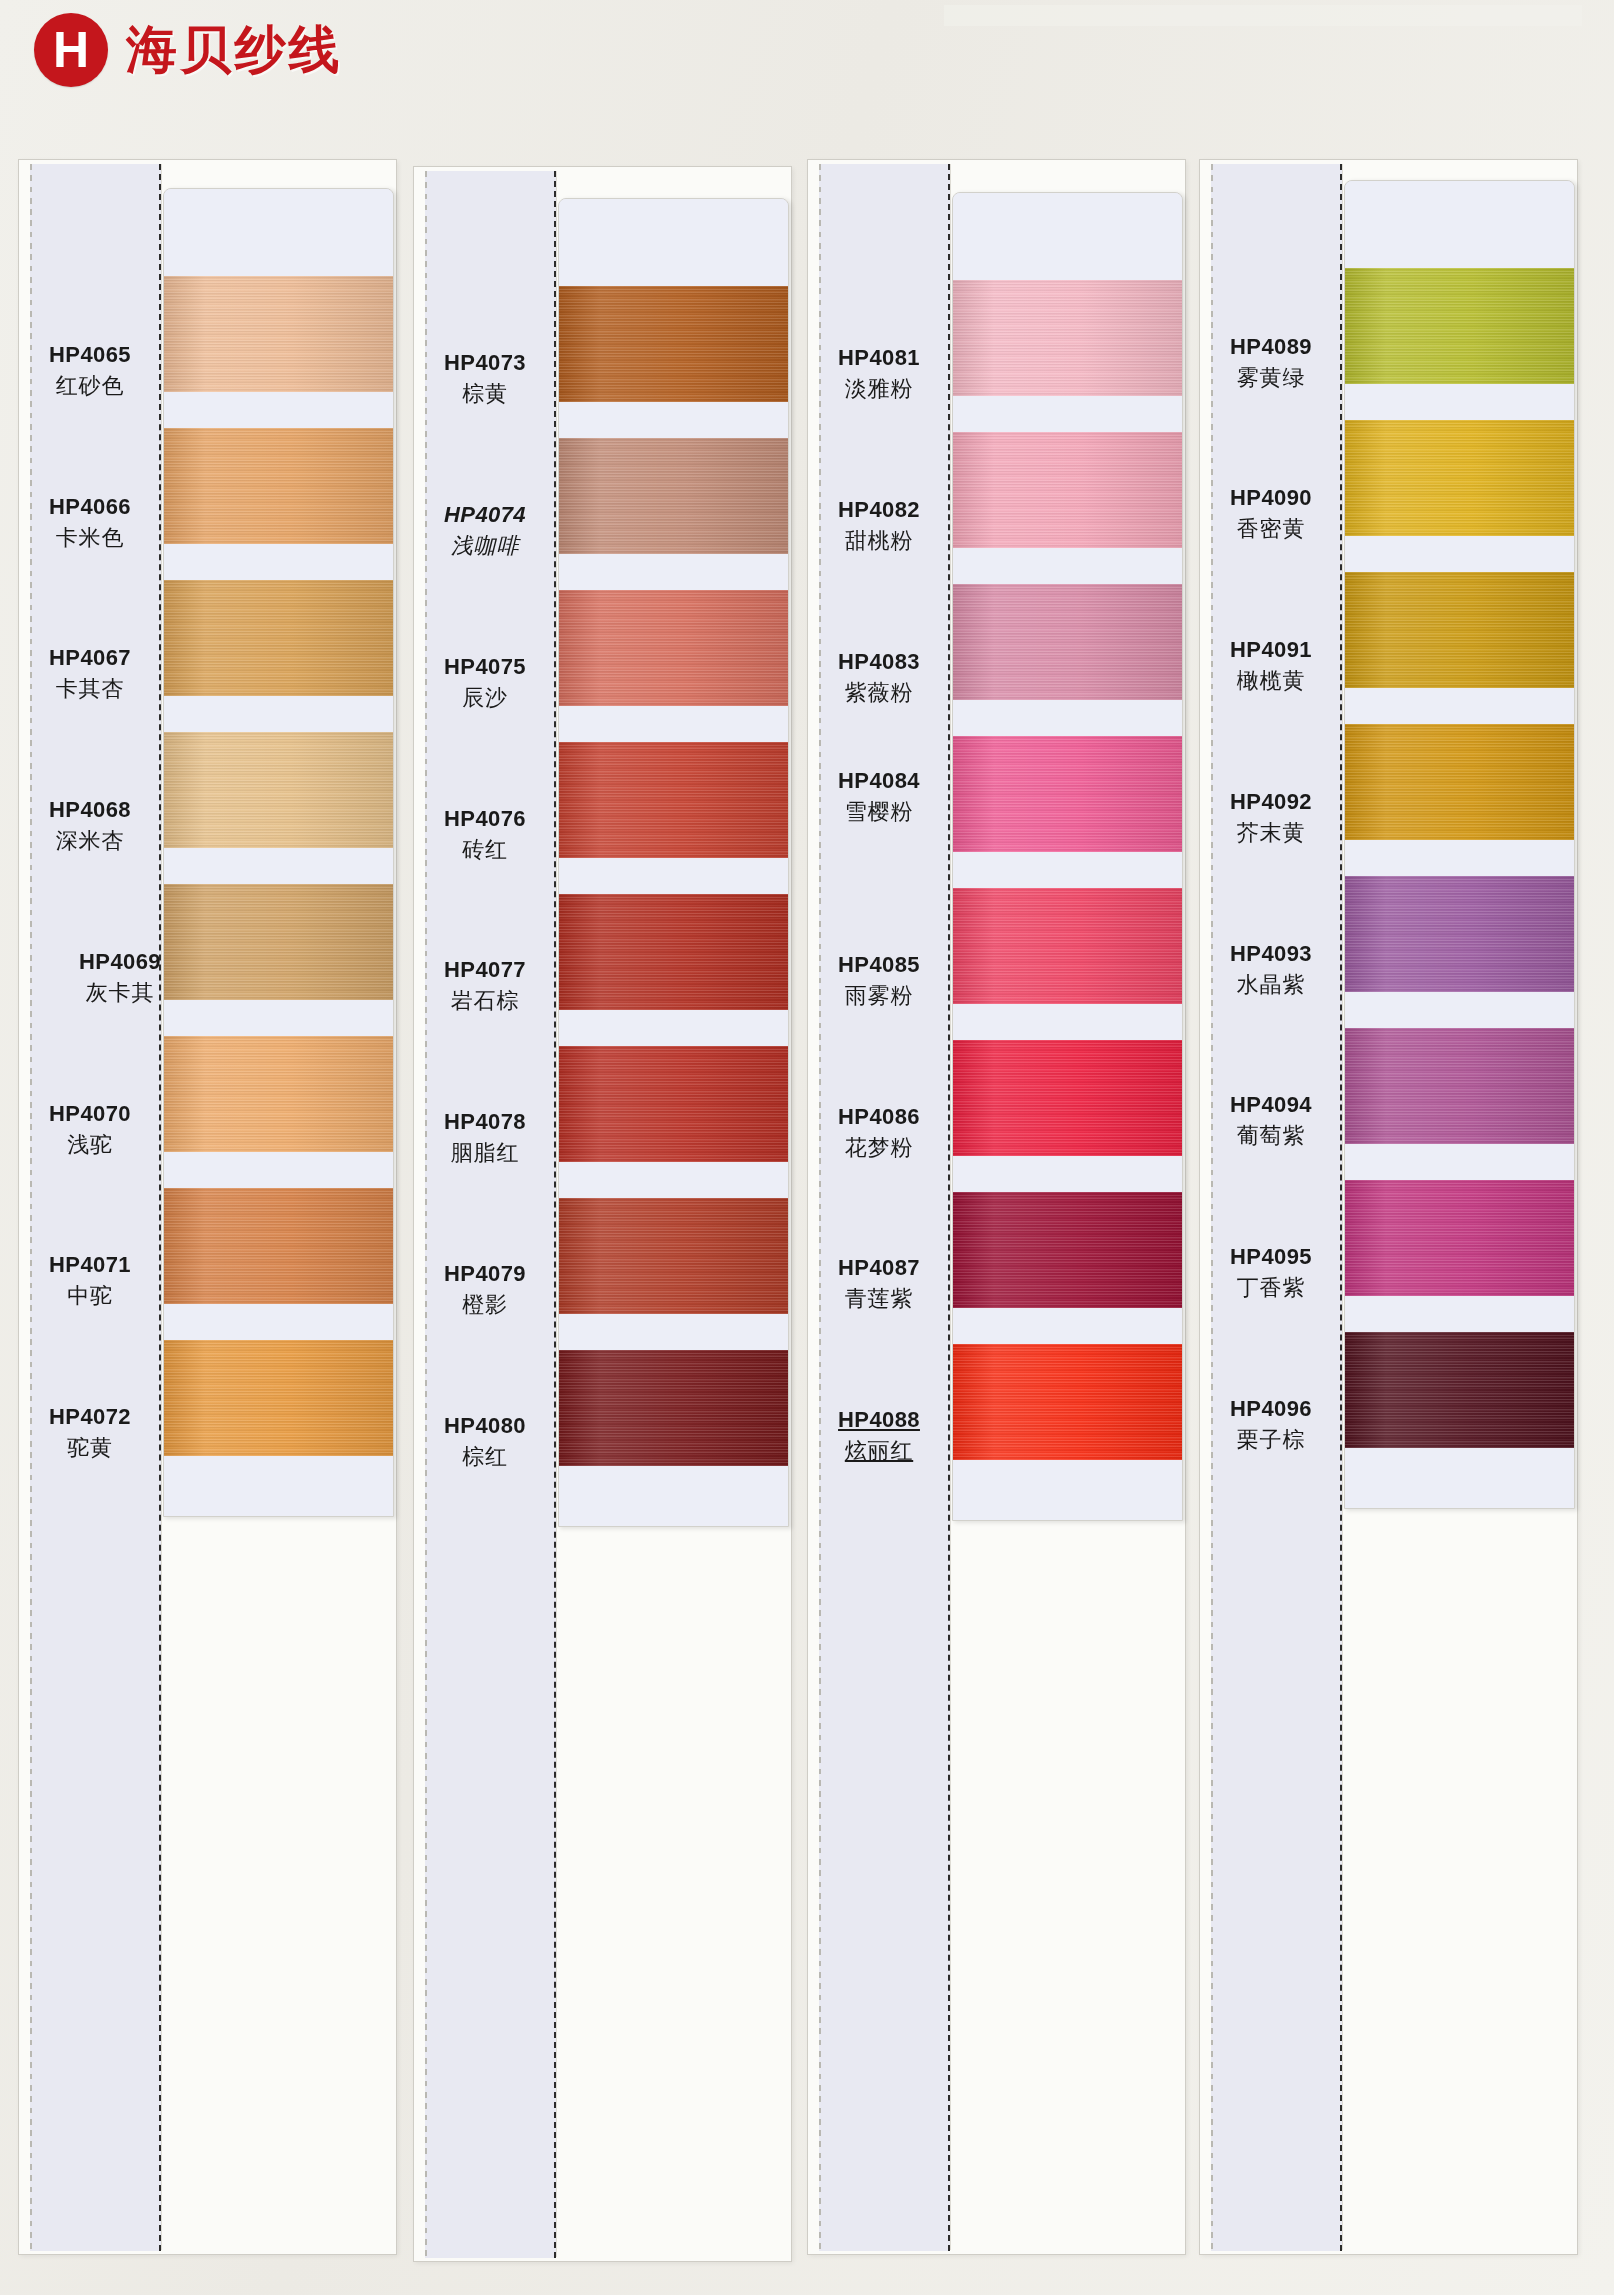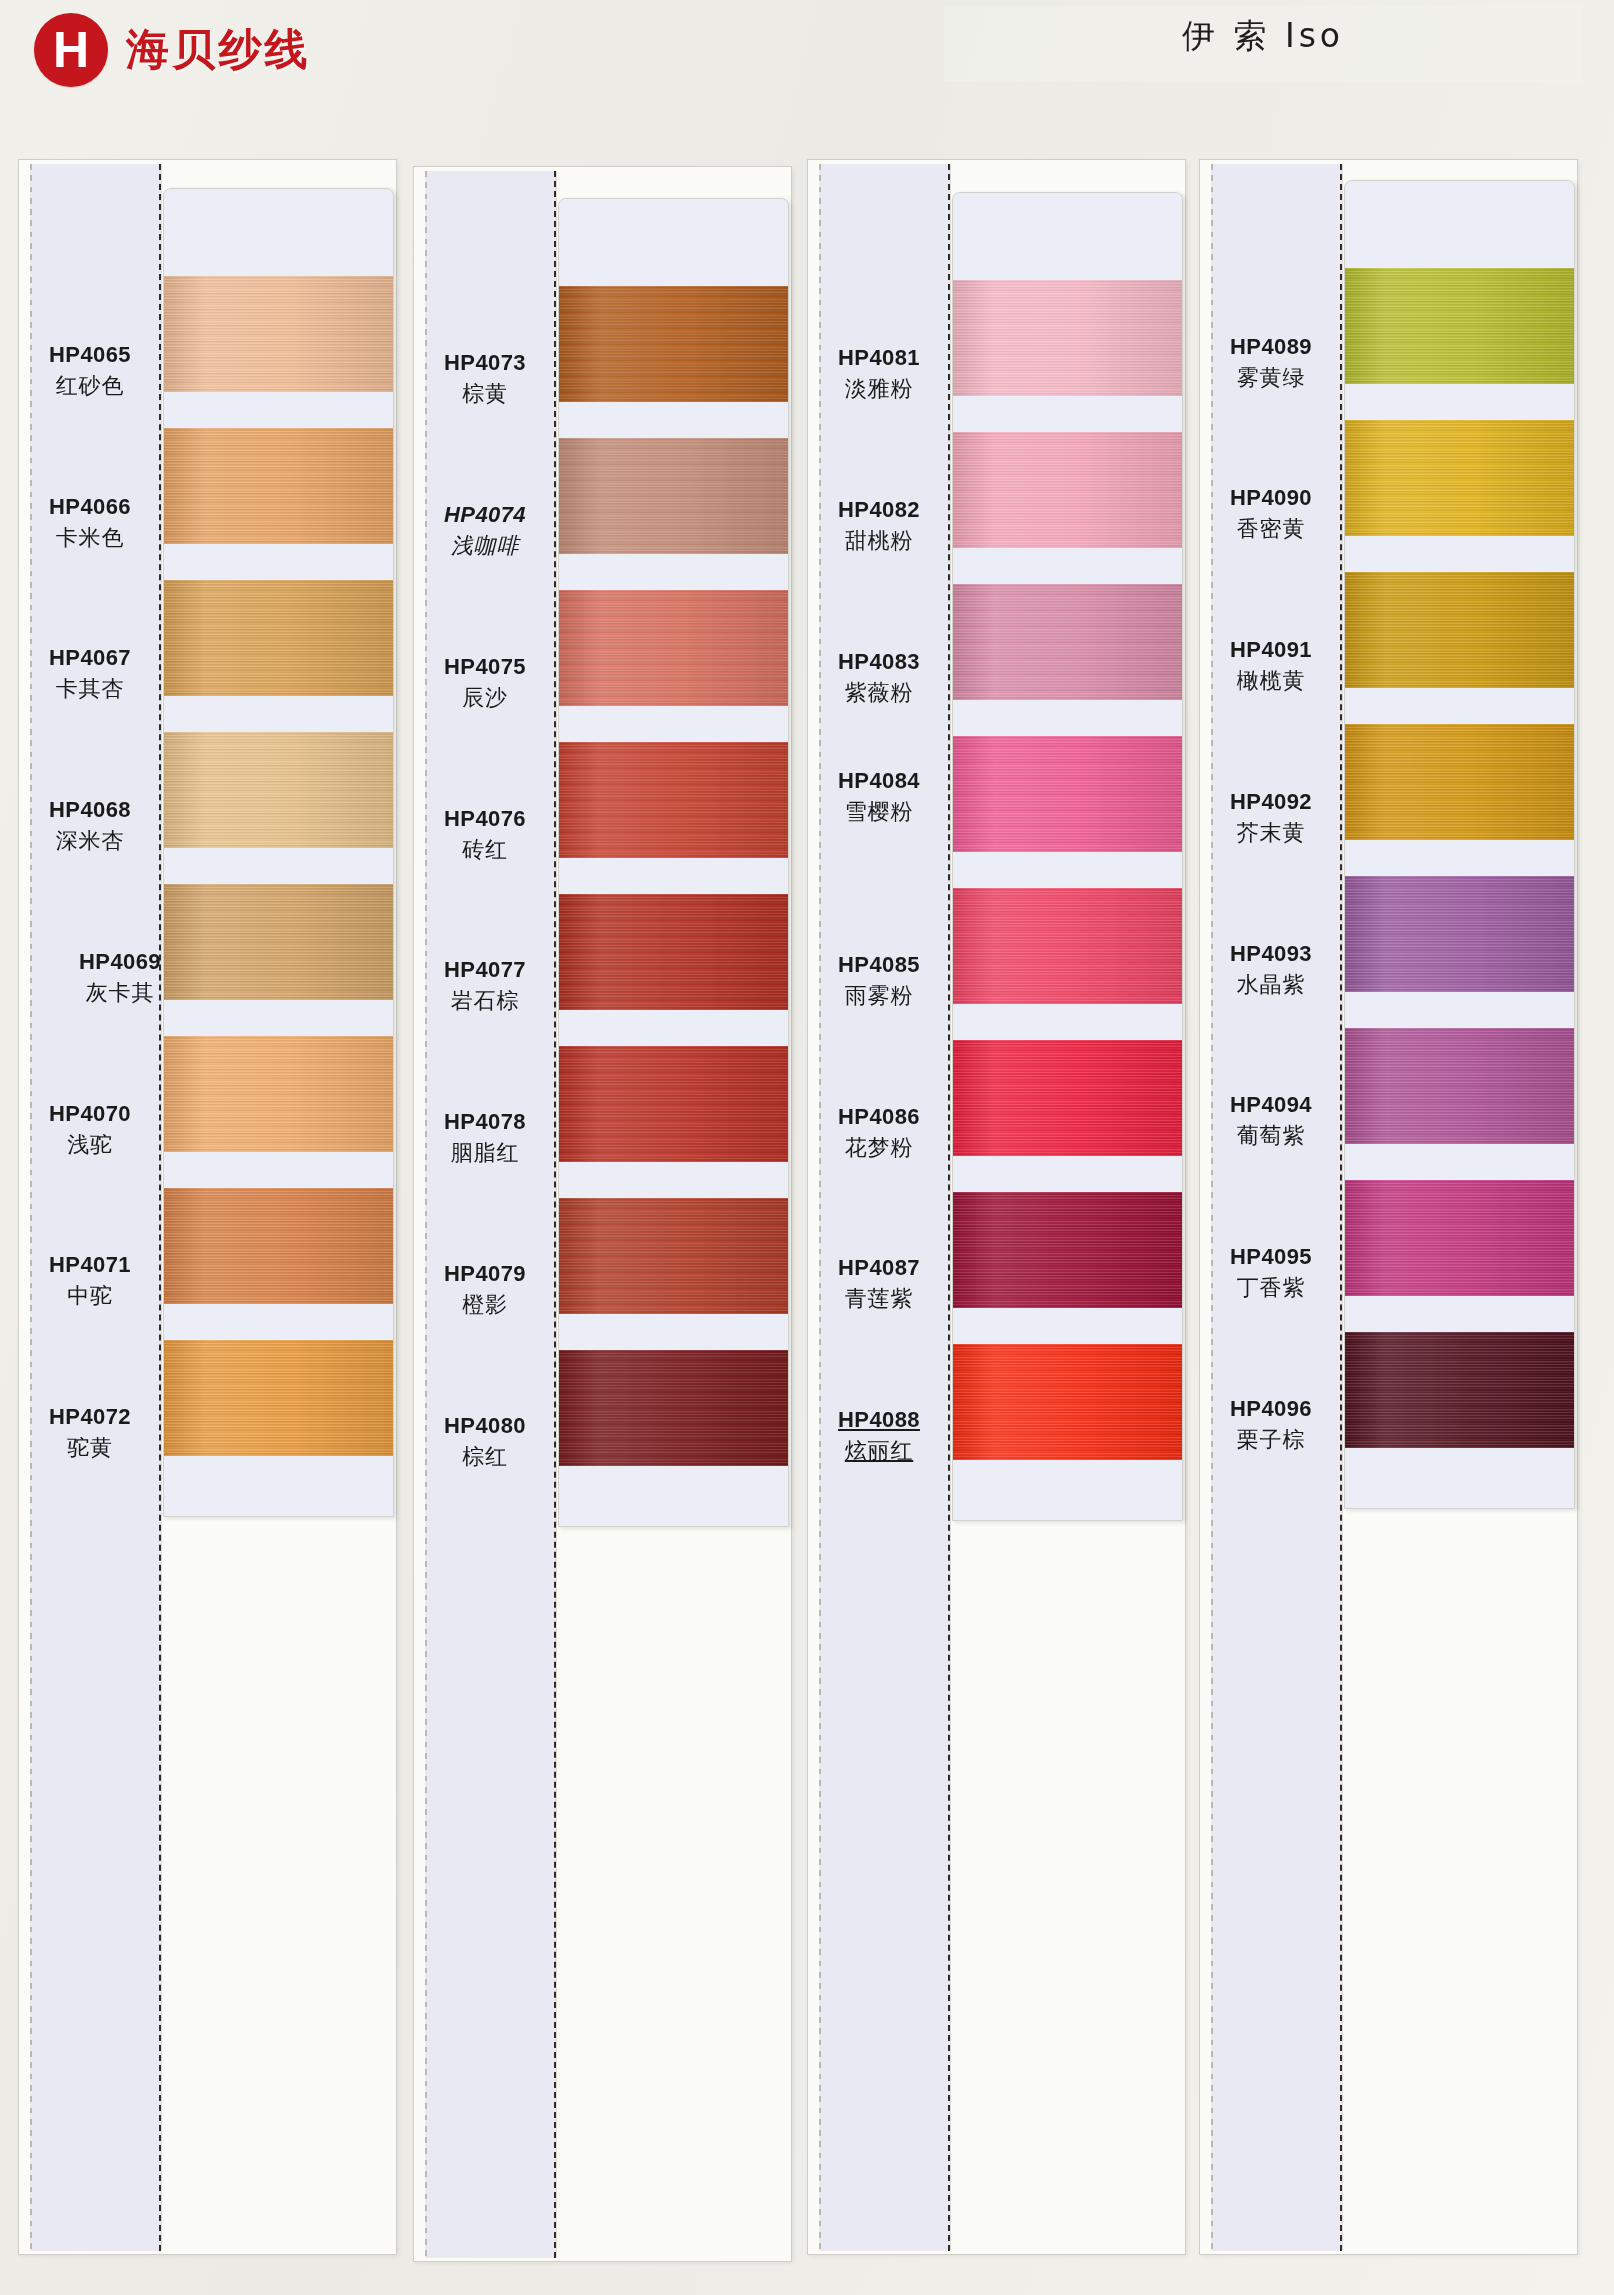--- a/index.html
+++ b/index.html
@@ -33,21 +33,21 @@
     display: flex; align-items: center; justify-content: center;
     color: #fff;
     font-size: 50px;
     font-weight: bold;
     font-family: "Liberation Sans", sans-serif;
     line-height: 1;
     box-shadow: 0 0.8px 1.6px rgba(0,0,0,.15);
   }
   .logo-text {
     color: #c4161c;
-    font-size: 43px;
+    font-size: 51px;
     font-weight: bold;
     letter-spacing: 3.2px;
     font-family: Liberation Sans, sans-serif;
     text-shadow: 1.6px 1.6px 0 rgba(255,255,255,.6);
   }
 
   #header-spec {
     position: absolute;
     left: 944px;
     top: 4.8px;
@@ -198,21 +198,20 @@
 <body>
 
 <div id="page">
 
   <div id="header-logo">
     <div class="logo-badge">H</div>
     <div class="logo-text">海贝纱线</div>
   </div>
 
   <div id="header-spec">
-    <div class="brand">伊 索 Iso</div>
   </div>
 
   <div id="cards-root">
       <div class="card card-col-0">
         <div class="card-divider" style="left: 142px;"></div>
         <div class="label-strip"></div>
         <div class="swatch-strip" style="top: 28px;">
           <div class="swatch-gap" style="height: 87px;"></div>
           <div class="swatch-band" title="HP4065 红砂色" style="height: 116px;">
             <div class="yarn" style="background: rgb(238, 188, 150);"></div>

